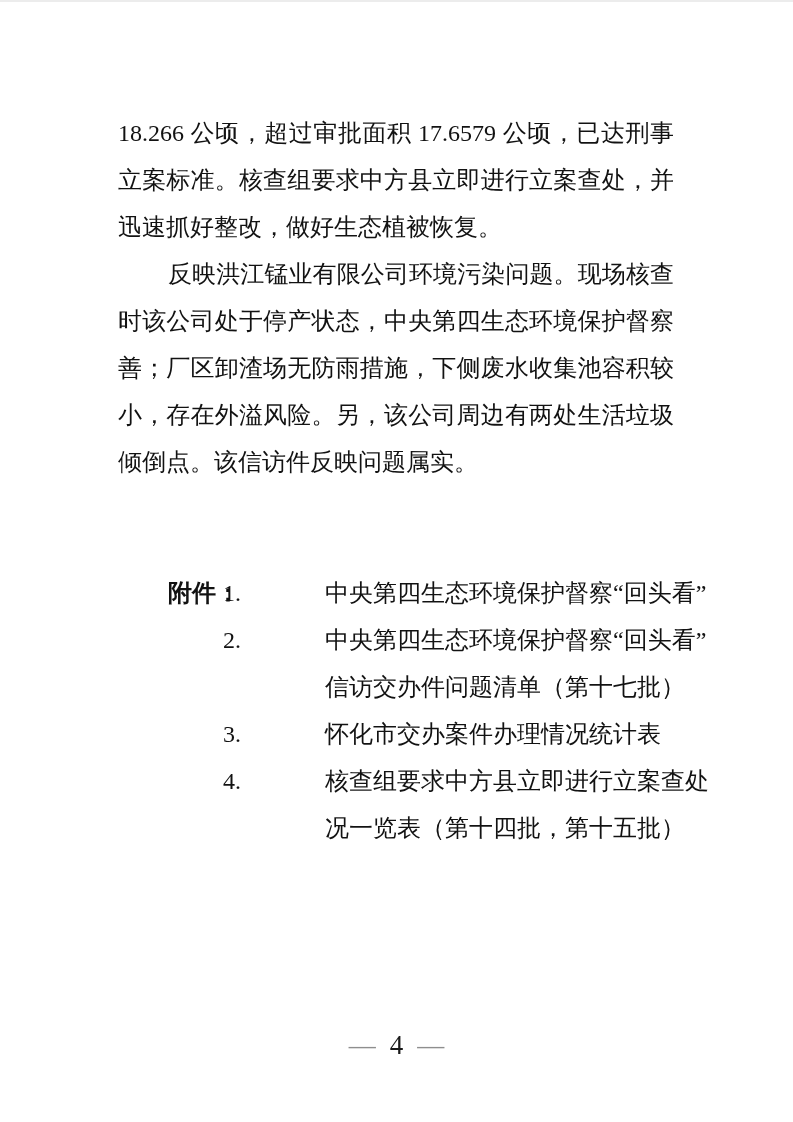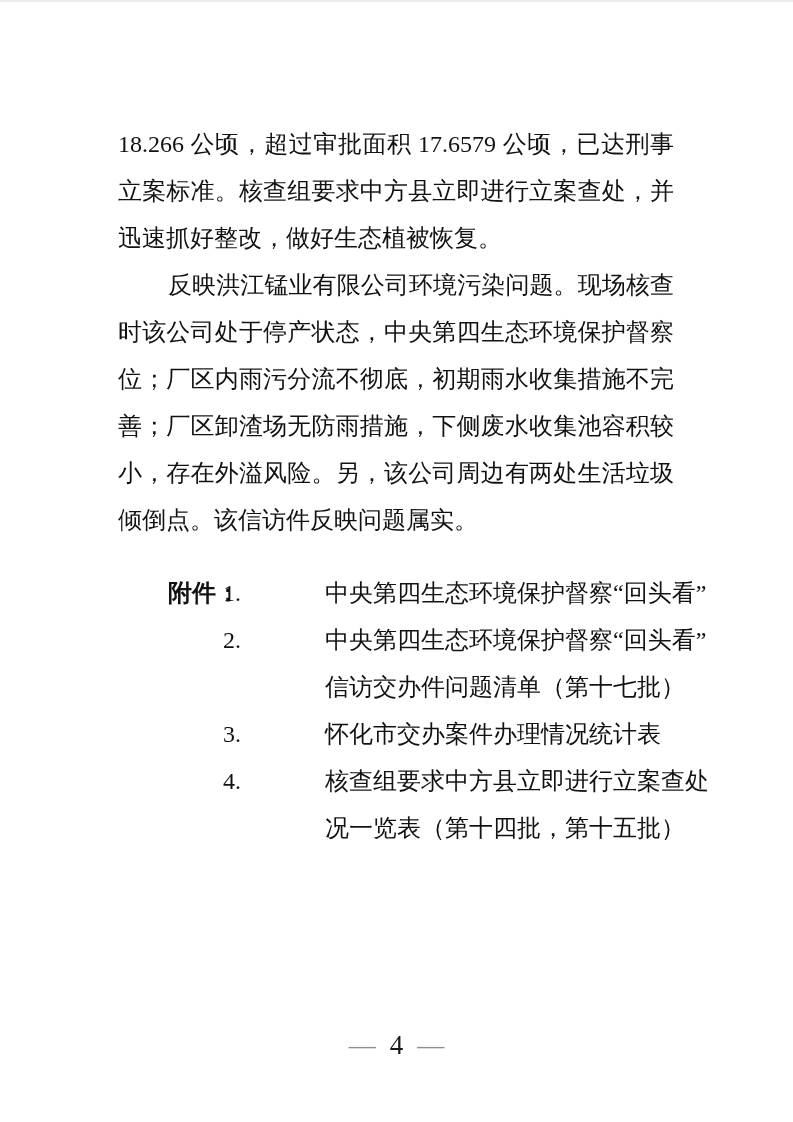--- a/index.html
+++ b/index.html
@@ -15,21 +15,21 @@
     font-family: "Liberation Serif", "DejaVu Serif", serif;
     color: #121212;
     overflow: hidden;
     border-top: 2px solid #ececec;
     box-sizing: border-box;
   }
   
   .body-text {
     position: absolute;
     left: 118px;
-    top: 119px;
+    top: 108px;
     width: 556px;
     font-size: 24px;
     line-height: 47px;
   }
   .line {
     height: 47px;
     overflow: hidden;
   }
   .line.fill {
     text-align: justify;
@@ -99,21 +99,20 @@
 <body>
 
 <div class="page">
 
   <section class="body-text" id="paragraphs">
       <div class="line fill">18.266 公顷，超过审批面积 17.6579 公顷，已达刑事</div>
       <div class="line fill">立案标准。核查组要求中方县立即进行立案查处，并</div>
       <div class="line">迅速抓好整改，做好生态植被恢复。</div>
       <div class="line indent fill">反映洪江锰业有限公司环境污染问题。现场核查</div>
       <div class="line fill">时该公司处于停产状态，中央第四生态环境保护督察</div>
-      <div class="line fill">位；厂区内雨污分流不彻底，初期雨水收集措施不完</div>
       <div class="line fill">善；厂区卸渣场无防雨措施，下侧废水收集池容积较</div>
       <div class="line fill">小，存在外溢风险。另，该公司周边有两处生活垃圾</div>
       <div class="line">倾倒点。该信访件反映问题属实。</div>
     </section>
 
   <section class="attachments">
     <span class="att-label">附件：</span>
     <div class="att-items" id="att-items">
         <div class="att-item">
           <span class="att-num">1.</span>

